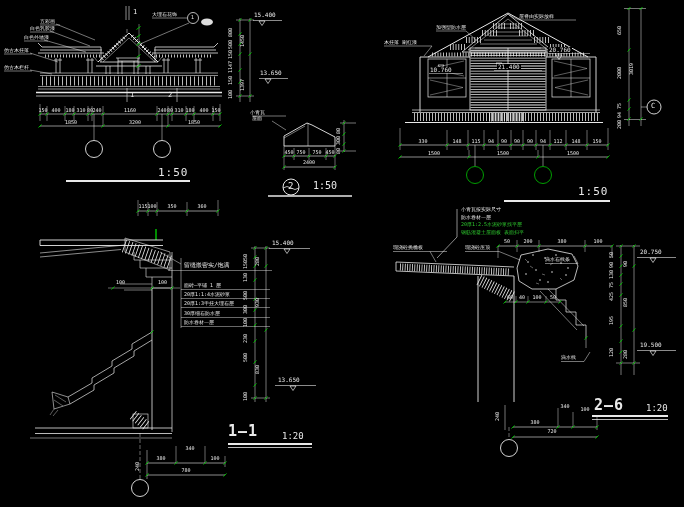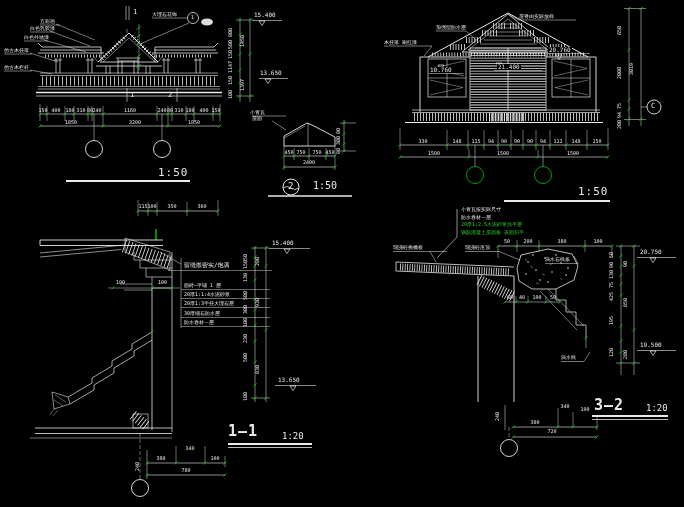--- a/index.html
+++ b/index.html
@@ -335,16 +335,16 @@
 <i class="L r" style="left:614px;top:320px">195</i>
 <i class="L r" style="left:614px;top:352px">120</i>
 <i class="L r" style="left:628px;top:262px">90</i>
 <i class="L r" style="left:628px;top:302px">850</i>
 <i class="L r" style="left:628px;top:354px">280</i>
 <i class="L r" style="left:500px;top:416px">240</i>
 <i class="L c" style="left:535px;top:420px">380</i>
 <i class="L c" style="left:565px;top:404px">340</i>
 <i class="L c" style="left:585px;top:407px">100</i>
 <i class="L c" style="left:552px;top:429px">720</i>
-<i class="L t15" style="left:594px;top:398px">3—2</i>
+<i class="L t15" style="left:594px;top:398px">2—6</i>
 <i class="L t9" style="left:646px;top:404px">1:20</i>
 
 </div>
 
 </body></html>

